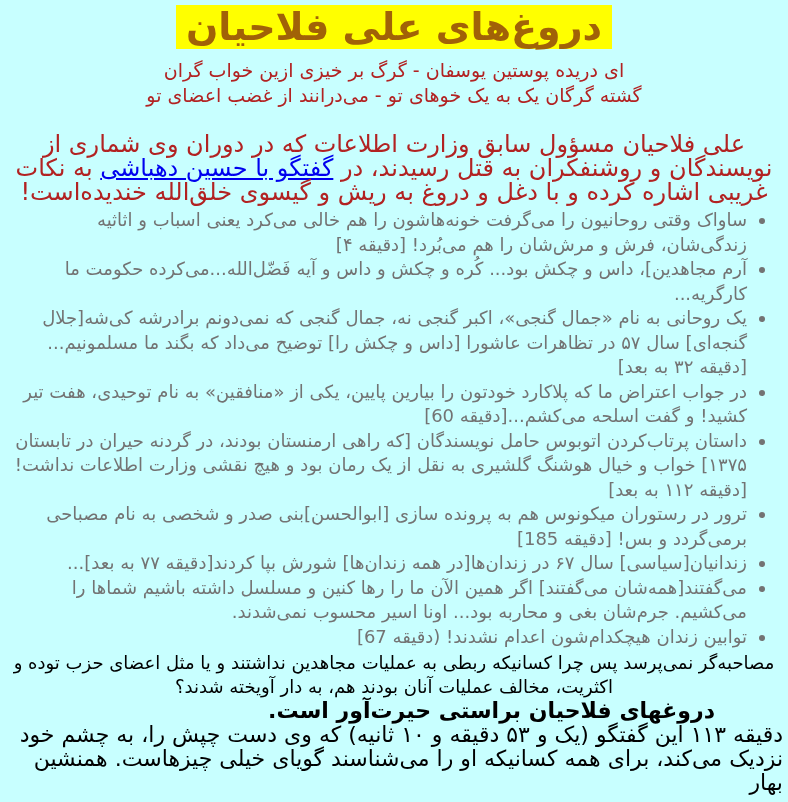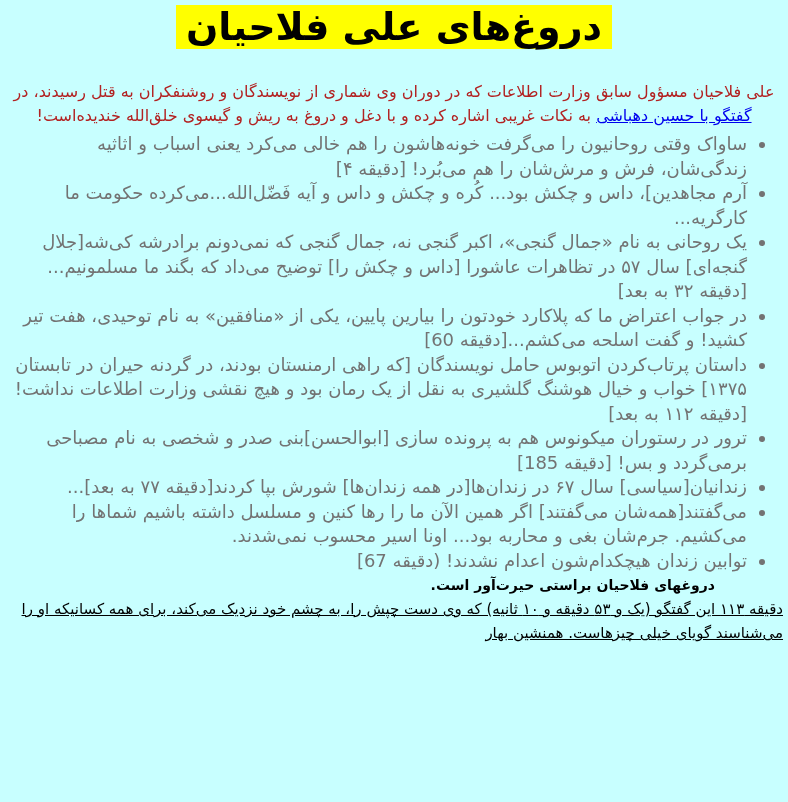--- a/index.html
+++ b/index.html
@@ -19,36 +19,36 @@
     padding: 0 5px;
     direction: rtl;
   }
   .title-bar {
     text-align: center;
     line-height: 54px;
     margin: 0 0 2px 0;
   }
   .title-bar .hl {
     background: #FFFF00;
-    color: #000000;
+    color: #a16207;
     font-size: 38px;
     font-weight: bold;
     padding: 0 10px;
   }
   .poem {
     text-align: center;
     color: #B22222;
     font-size: 19px;
     line-height: 25px;
     margin: 2px 0 0 0;
   }
   .intro {
     text-align: center;
     color: #B22222;
-    font-size: 16px;
+    font-size: 24px;
     line-height: 24px;
     margin: 24px 0 4px 0;
   }
   .intro a {
     color: #0000EE;
     text-decoration: underline;
   }
   ul.lies {
     margin: 4px 0 0 0;
     padding: 0 36px 0 4px;
@@ -63,53 +63,57 @@
   .closing-question {
     text-align: center;
     font-size: 18px;
     line-height: 24px;
     margin: 2px 0 0 0;
   }
   .bold-statement {
     text-align: right;
     padding-left: 0;
     padding-right: 68px;
-    font-size: 14px;
+    font-size: 22px;
     font-weight: bold;
     line-height: 24px;
     margin: 0;
   }
   .final-note {
     text-align: right;
-    font-size: 15px;
+    font-size: 22px;
     line-height: 24px;
     margin: 0;
-    text-decoration: underline;
   }
 </style>
 </head>
 <body>
 
 <div class="page">
 
   <h1 class="title-bar"><span class="hl">دروغ‌های علی فلاحیان</span></h1>
 
+  <div class="poem">
+    <div>ای دریده پوستین یوسفان - گرگ بر خیزی ازین خواب گران</div>
+    <div>گشته گرگان یک به یک خوهای تو - می‌درانند از غضب اعضای تو</div>
+  </div>
 
   <p class="intro"><span>علی فلاحیان مسؤول سابق وزارت اطلاعات که در دوران وی شماری از نویسندگان و روشنفکران به قتل رسیدند، در </span><a href="#">گفتگو با حسین دهباشی</a><span> به نکات غریبی اشاره کرده و با دغل و دروغ به ریش و گیسوی خلق‌الله خندیده‌است!</span></p>
 
   <ul class="lies">
     <li>ساواک وقتی روحانیون را می‌گرفت خونه‌هاشون را هم خالی می‌کرد یعنی اسباب و اثاثیه زندگی‌شان، فرش و مرش‌شان را هم می‌بُرد! [دقیقه ۴]</li>
     <li>آرم مجاهدین]، داس و چکش بود... کُره و چکش و داس و آیه فَضّل‌الله...می‌کرده حکومت ما کارگریه...</li>
     <li>یک روحانی به نام «جمال گنجی»، اکبر گنجی نه، جمال گنجی که نمی‌دونم برادرشه کی‌شه[جلال گنجه‌ای] سال ۵۷ در تظاهرات عاشورا [داس و چکش را] توضیح می‌داد که بگند ما مسلمونیم...[دقیقه ۳۲ به بعد]</li>
     <li>در جواب اعتراض ما که پلاکارد خودتون را بیارین پایین، یکی از «منافقین» به نام توحیدی، هفت تیر کشید! و گفت اسلحه می‌کشم...[دقیقه 60]</li>
     <li>داستان پرتاب‌کردن اتوبوس حامل نویسندگان [که راهی ارمنستان بودند، در گردنه حیران در تابستان ۱۳۷۵] خواب و خیال هوشنگ گلشیری به نقل از یک رمان بود و هیچ نقشی وزارت اطلاعات نداشت! [دقیقه ۱۱۲ به بعد]</li>
     <li>ترور در رستوران میکونوس هم به پرونده سازی [ابوالحسن]بنی صدر و شخصی به نام مصباحی برمی‌گردد و بس! [دقیقه 185]</li>
     <li>زندانیان[سیاسی] سال ۶۷ در زندان‌ها[در همه زندان‌ها] شورش بپا کردند[دقیقه ۷۷ به بعد]...</li>
     <li>می‌گفتند[همه‌شان می‌گفتند] اگر همین الآن ما را رها کنین و مسلسل داشته باشیم شماها را می‌کشیم. جرم‌شان بغی و محاربه بود... اونا اسیر محسوب نمی‌شدند.</li>
     <li>توابین زندان هیچکدام‌شون اعدام نشدند! (دقیقه 67]</li>
   </ul>
 
+  <p class="closing-question">مصاحبه‌گر نمی‌پرسد پس چرا کسانیکه ربطی به عملیات مجاهدین نداشتند و یا مثل اعضای حزب توده و اکثریت، مخالف عملیات آنان بودند هم، به دار آویخته شدند؟</p>
 
   <p class="bold-statement">دروغهای فلاحیان براستی حیرت‌آور است.</p>
 
   <p class="final-note">دقیقه ۱۱۳ این گفتگو (یک و ۵۳ دقیقه و ۱۰ ثانیه) که وی دست چپش را، به چشم خود نزدیک می‌کند، برای همه کسانیکه او را می‌شناسند گویای خیلی چیزهاست. همنشین بهار</p>
 
 </div>
 
 </body></html>

